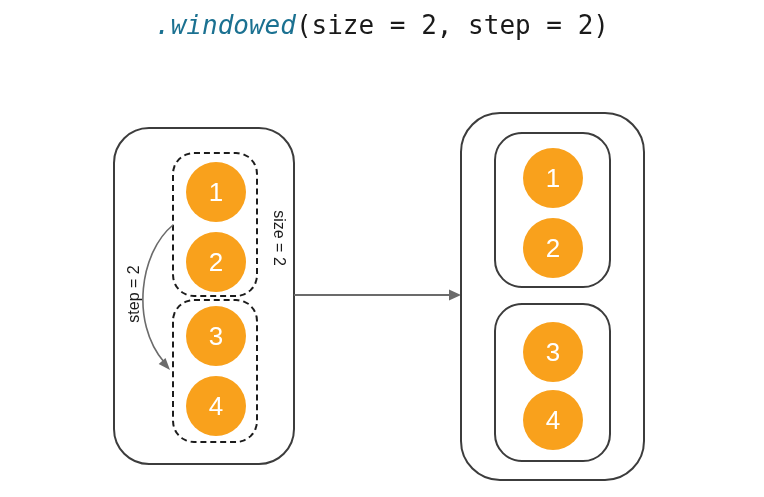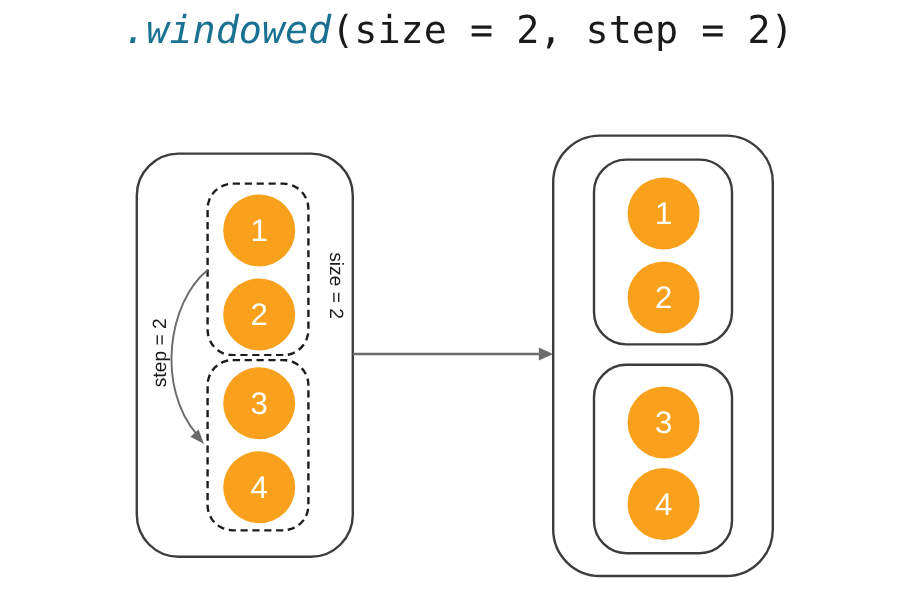--- a/index.html
+++ b/index.html
@@ -15,21 +15,21 @@
   }
 
   
   .title {
     position: absolute;
     top: 8px;
     left: 0;
     width: 100%;
     text-align: center;
     font-family: "DejaVu Sans Mono", "Liberation Mono", monospace;
-    font-size: 32px;
+    font-size: 26px;
     line-height: 34px;
     color: #1a1a1a;
     white-space: pre;
   }
   .title .fn {
     color: #1b7191;
     font-style: italic;
   }
 
   

